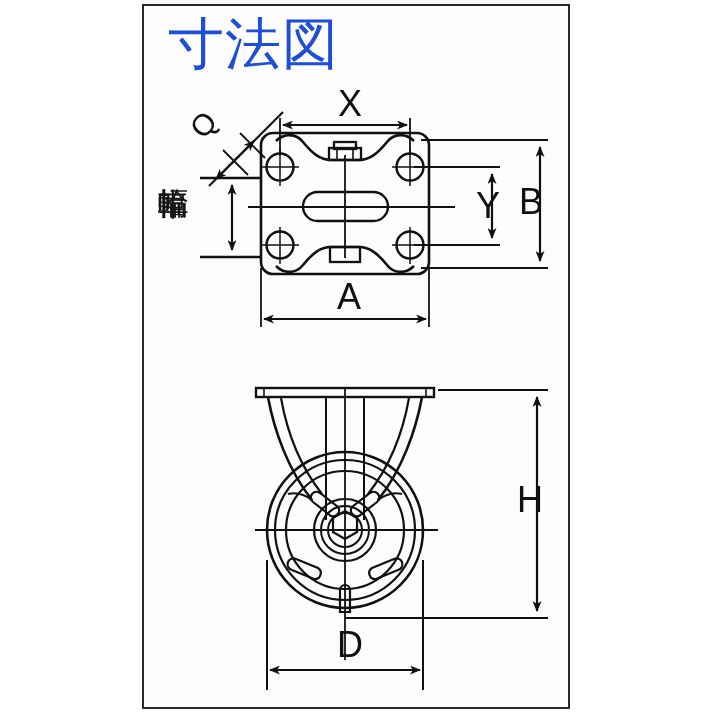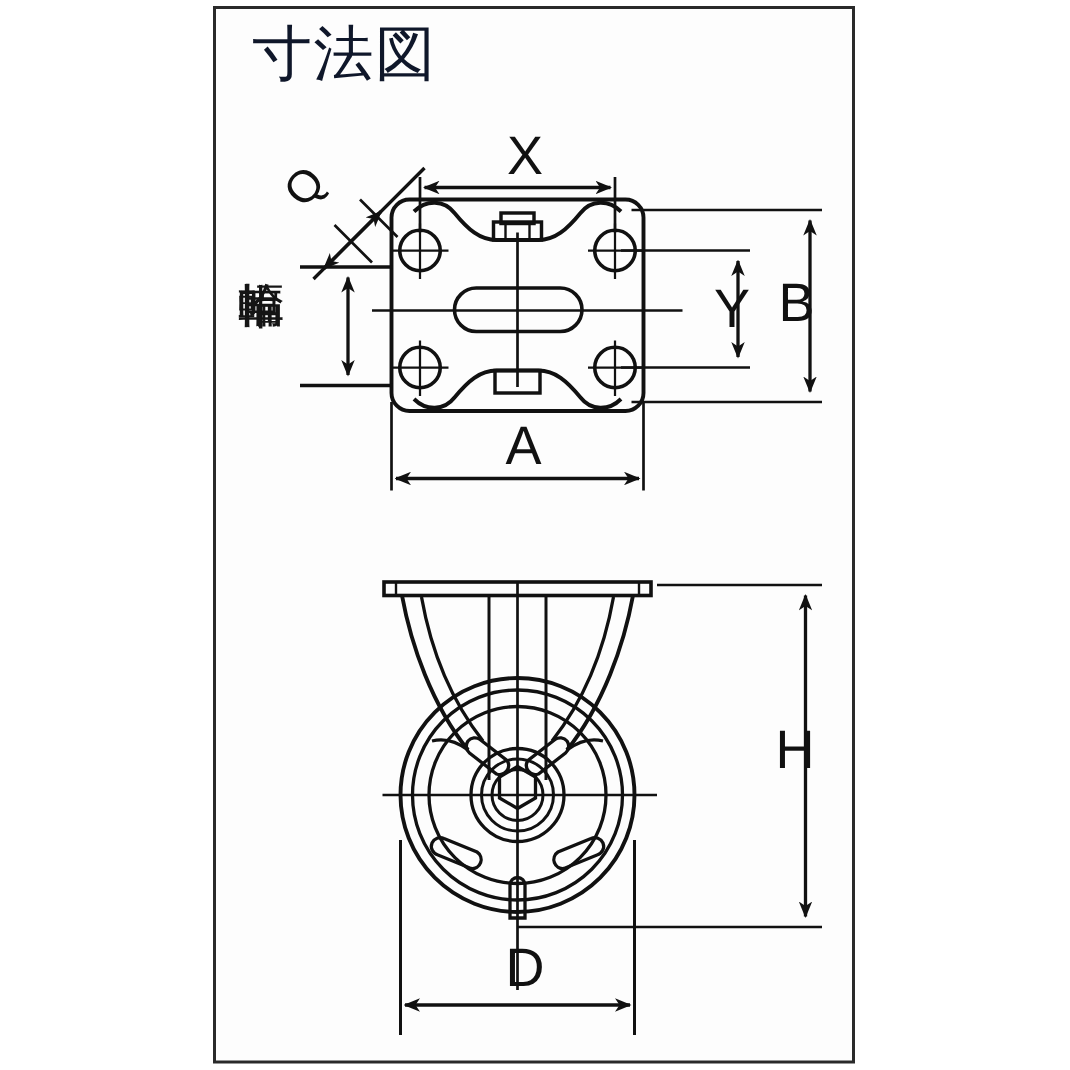--- a/index.html
+++ b/index.html
@@ -33,23 +33,23 @@
     position: absolute;
     left: 0;
     top: 0;
     width: 713px;
     height: 713px;
   }
   .ttl {
     position: absolute;
     left: 168px;
     top: 16px;
-    font-size: 40px;
+    font-size: 56px;
     line-height: 1;
-    color: #0f172a;
+    color: #1d4ed8;
     letter-spacing: 1px;
     font-family: "DejaVu Sans", sans-serif;
     white-space: nowrap;
   }
   .vlabel {
     position: absolute;
     left: 158px;
     top: 164px;
     font-size: 31px;
     line-height: 0.99;

